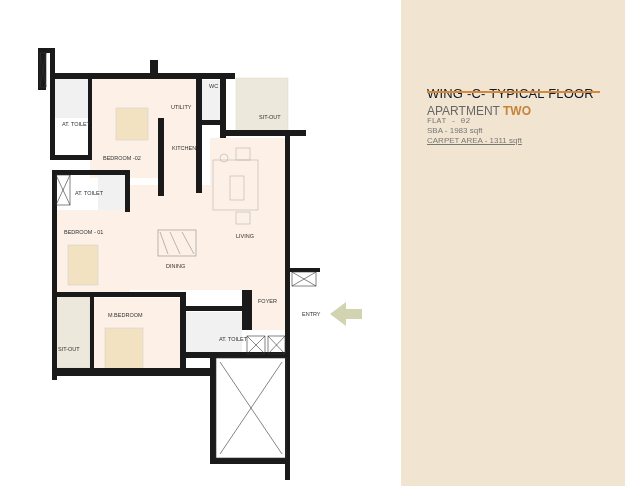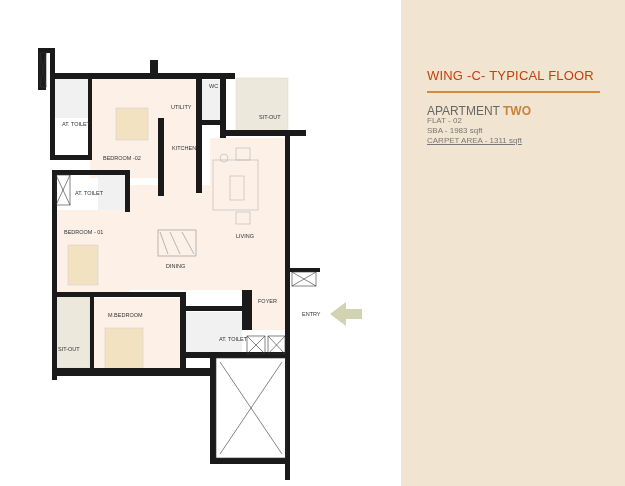--- a/index.html
+++ b/index.html
@@ -1,19 +1,19 @@
 <!DOCTYPE html>
 <html><head>
 <meta charset="utf-8">
 <style>
   html, body { margin:0; padding:0; }
   body { width:625px; height:486px; position:relative; background:#ffffff; overflow:hidden; font-family:"Liberation Sans", sans-serif; }
   .plan { position:absolute; left:0; top:0; width:400px; height:486px; }
   .panel { position:absolute; left:401px; top:0; width:224px; height:486px; background:#f1e5d1; }
-  .panel .title { position:absolute; left:26px; top:68px; font-size:13px; color:#c2410c; letter-spacing:0.2px; white-space:nowrap; }
+  .panel .title { position:absolute; left:26px; top:86px; font-size:13px; color:#0f172a; letter-spacing:0.2px; white-space:nowrap; }
   .panel .rule { position:absolute; left:26px; top:91px; width:173px; height:2px; background:#d48a3a; }
   .panel .apt { position:absolute; left:26px; top:104px; font-size:12px; color:#666; white-space:nowrap; }
   .panel .apt b { color:#c8833a; }
   .panel .line { position:absolute; left:26px; font-size:8px; color:#777; white-space:nowrap; }
   .lbl { position:absolute; font-size:5.5px; color:#333; white-space:nowrap; font-family:"Liberation Sans", sans-serif; }
 </style>
 </head>
 <body>
 
 <div class="plan">
@@ -133,16 +133,16 @@
   <span class="lbl" style="left:219px;top:336px;">AT. TOILET</span>
 </div>
 
 <div class="panel">
   <div class="title">WING -C- TYPICAL FLOOR</div>
   <div class="rule"></div>
   <div class="apt">
     <span>APARTMENT</span>
     <b>TWO</b>
   </div>
-  <div class="line" style="top:116px;">FLAT - 02</div>
+  <div class="line" style="top:116px;font-family:Liberation Mono, monospace;">FLAT - 02</div>
   <div class="line" style="top:126px;">SBA - 1983 sqft</div>
   <div class="line" style="top:136px;text-decoration:underline;">CARPET AREA - 1311 sqft</div>
 </div>
 
 </body></html>

